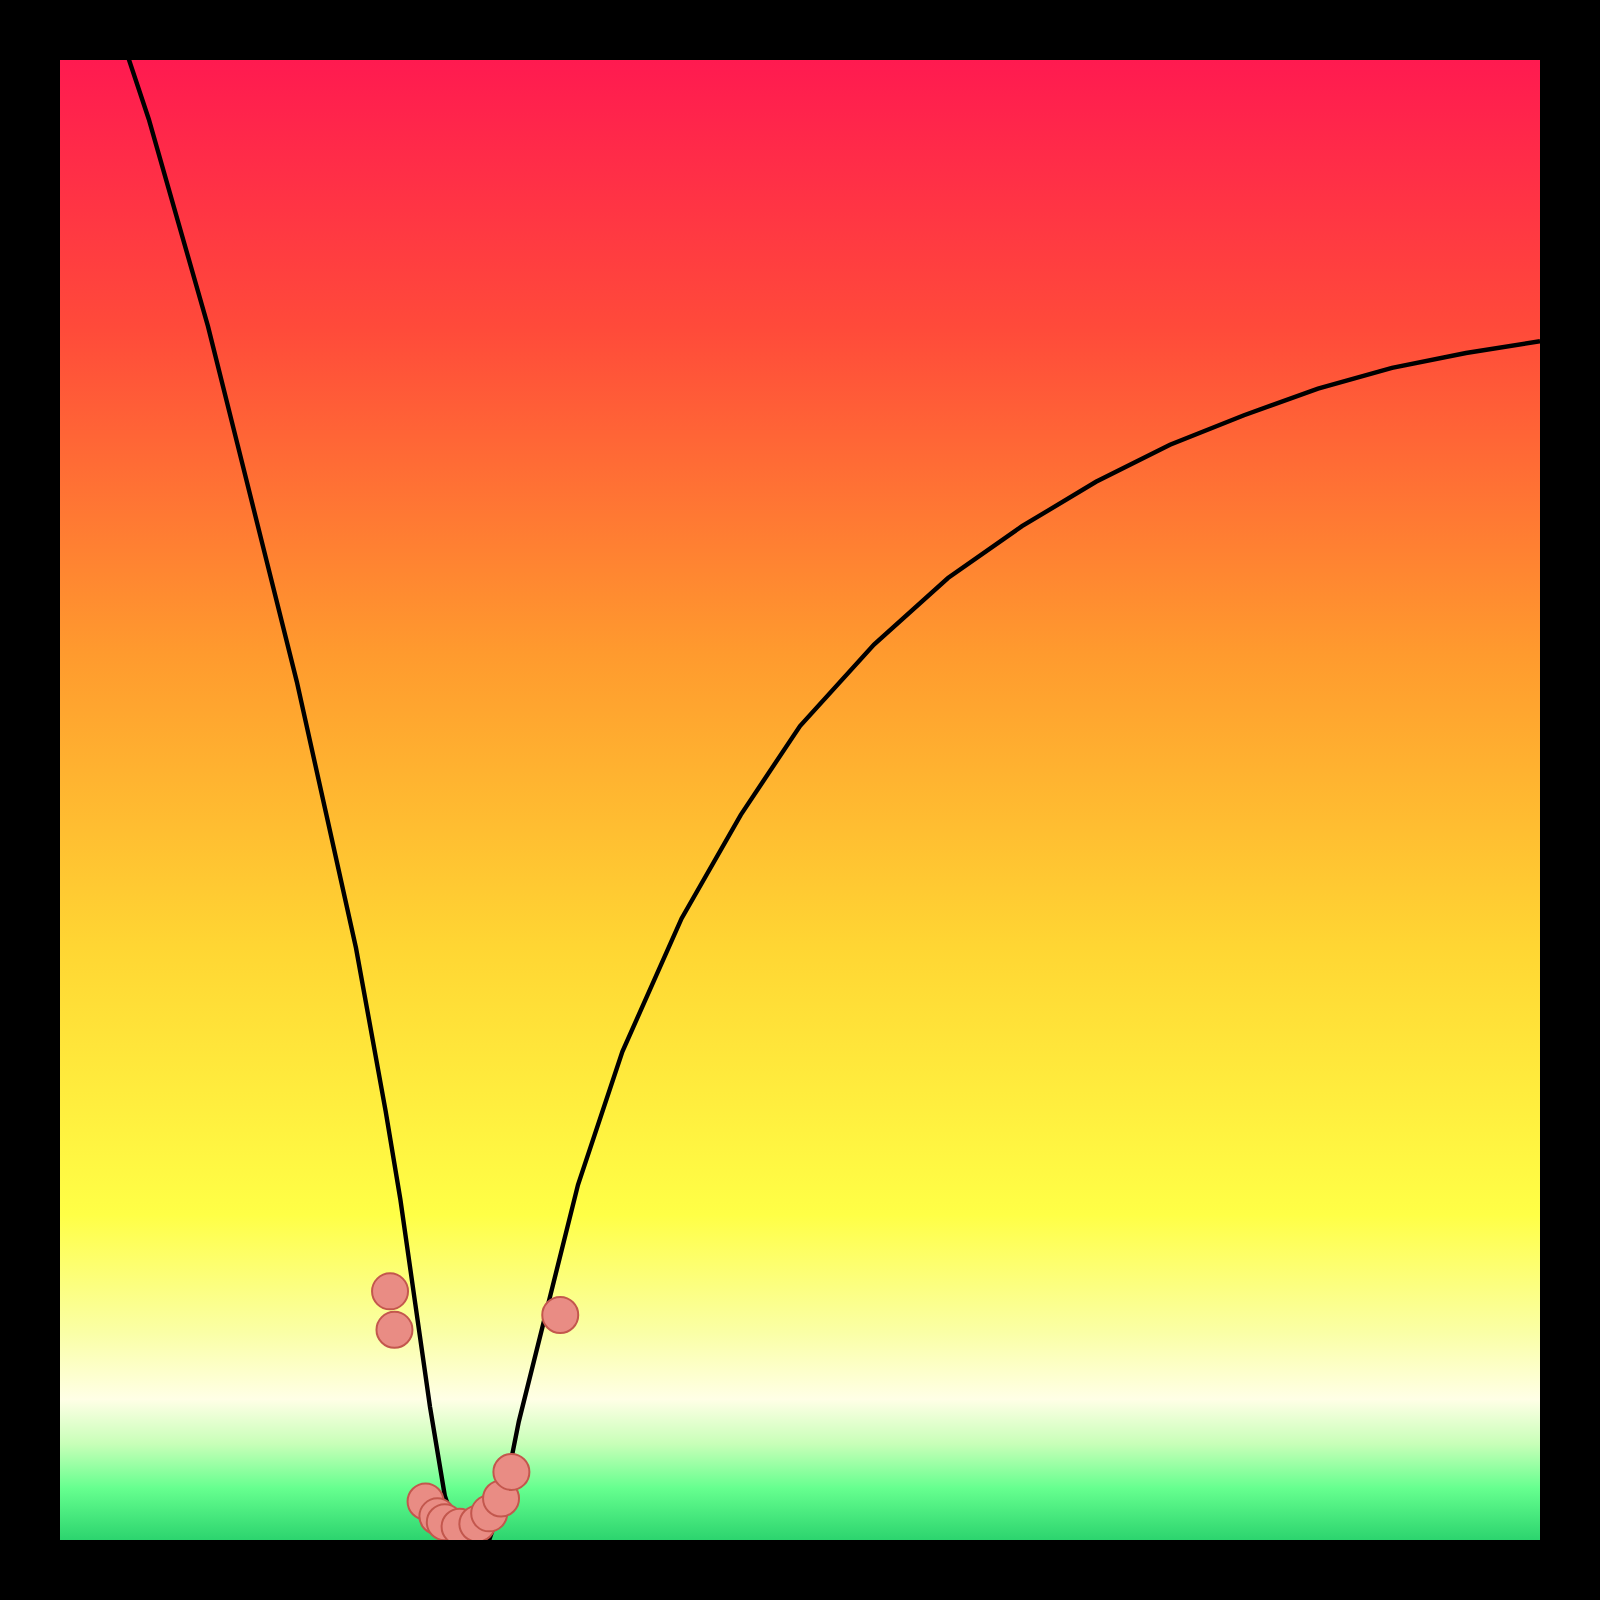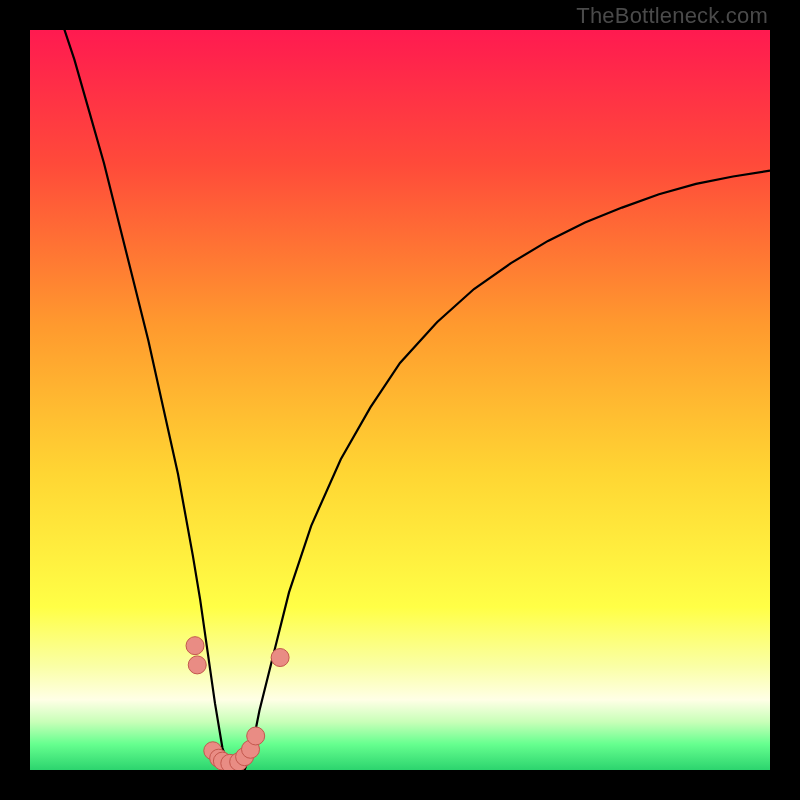--- a/index.html
+++ b/index.html
@@ -48,21 +48,20 @@
     font-size: 22px;
     color: #4a4a4a;
     font-weight: 500;
     letter-spacing: 0.2px;
   }
 </style>
 </head>
 <body>
 
 <div class="frame">
-  <div class="watermark">TheBottleneck.com</div>
   <div class="plot">
     <svg class="gradient" viewBox="0 0 740 740" preserveAspectRatio="none">
       <defs>
         <linearGradient id="bg-grad" x1="0" y1="0" x2="0" y2="1">
             <stop offset="0.00%" stop-color="#ff1a50"></stop>
             <stop offset="18.00%" stop-color="#ff4a3a"></stop>
             <stop offset="40.00%" stop-color="#ff9a2e"></stop>
             <stop offset="60.00%" stop-color="#ffd633"></stop>
             <stop offset="78.00%" stop-color="#ffff46"></stop>
             <stop offset="86.00%" stop-color="#faffa6"></stop>

